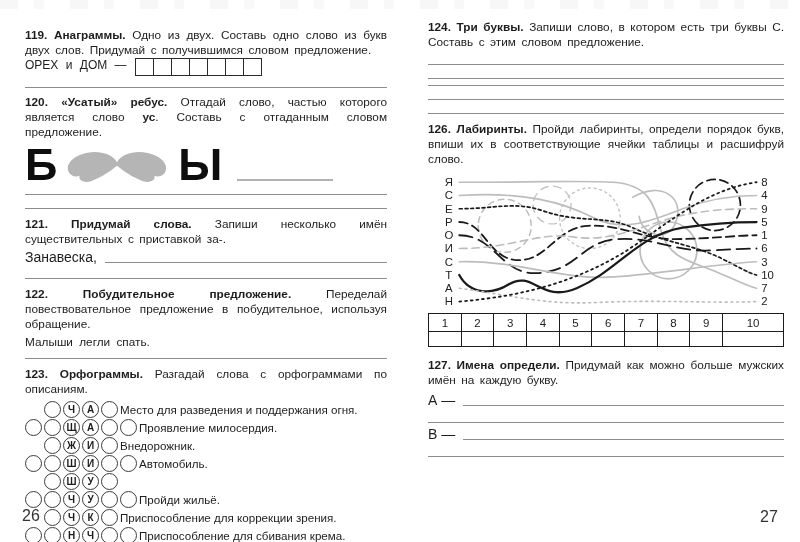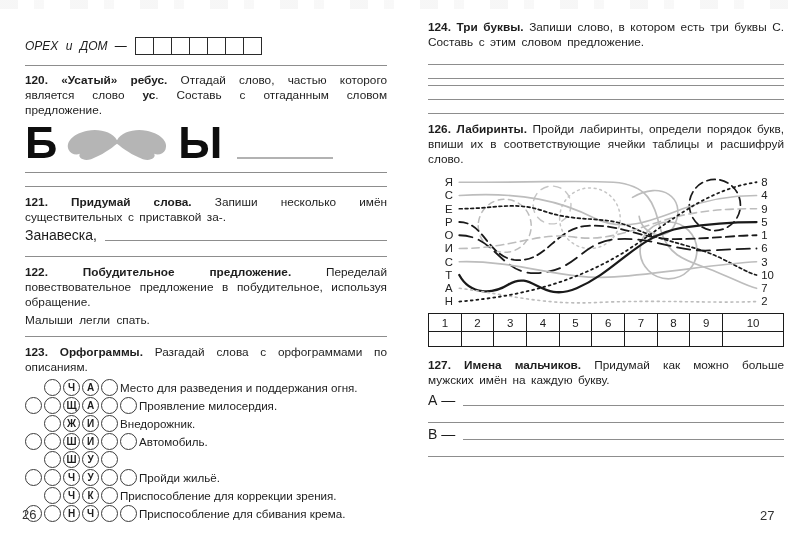--- a/index.html
+++ b/index.html
@@ -8,21 +8,21 @@
   .scan-top{position:absolute;top:0;left:0;width:100%;height:9px;opacity:.05;
     background:repeating-linear-gradient(90deg,#555 0 18px,transparent 18px 34px,#777 34px 44px,transparent 44px 70px);}
   .col{position:absolute;top:0;}
   .col-l{left:25px;width:362px;padding-top:28px;}
   .col-r{left:428px;width:356px;padding-top:20px;}
   .ex{font-size:11.8px;line-height:15px;text-align:justify;word-spacing:2.2px;margin:0;}
   .ex b{font-weight:700;}
   .plain{font-size:11.8px;line-height:15px;margin:0;}
   .rule{height:0;border-bottom:1px solid #8d8d8d;}
   
-  .eqrow{display:flex;align-items:center;margin-top:8px;height:20px;font-size:12px;word-spacing:4px;font-style:italic;}
+  .eqrow{display:flex;align-items:flex-start;height:20px;font-size:12px;word-spacing:4px;}
   .boxes{display:flex;margin-left:9px;}
   .abox{width:17px;height:16px;border:1px solid #2a2a2a;margin-left:-1px;background:#fff;}
   
   .rebus{display:flex;align-items:center;margin-top:4px;height:42px;}
   .biglet{font-size:45px;font-weight:700;line-height:40px;color:#0e0e0e;letter-spacing:-1px;}
   .rebus-line{width:96px;height:0;border-bottom:2px solid #b2b2b2;margin-left:16px;align-self:flex-end;margin-bottom:5px;}
   
   .linefield{display:flex;align-items:flex-end;font-size:14px;line-height:15px;}
   .linefield .fill{flex:1;border-bottom:1px solid #8d8d8d;margin-left:8px;margin-bottom:2px;}
   
@@ -30,32 +30,33 @@
   .crow.short{padding-left:19px;}
   .circ{width:15px;height:15px;border:1.4px solid #3c3c3c;border-radius:50%;margin-right:2px;flex:none;
         display:flex;align-items:center;justify-content:center;font-size:10px;font-weight:700;background:#fff;}
   .cdesc{margin-left:0;font-size:11.6px;white-space:nowrap;}
   
   .maze{margin-top:2px;display:block;}
   table.decode{width:100%;border-collapse:collapse;margin-top:2px;}
   table.decode td{border:1px solid #1c1c1c;text-align:center;font-size:11.5px;padding:0;}
   tr.hdr td{height:17px;}
   tr.blank td{height:14px;}
-  .pagenum{position:absolute;font-size:13px;color:#333;}
+  .pagenum{position:absolute;font-size:16px;color:#333;}
   .pn-l{left:22px;top:507px;}
   .pn-r{left:760px;top:508px;}
 </style>
 </head>
 <body>
 
 <div class="sheet">
   <div class="scan-top"></div>
 
   <div class="col col-l">
 
+    <p class="ex"><b>119.</b> <b>Анаграммы.</b> <span>Одно из двух. Составь одно слово из букв двух слов. Придумай с получившимся словом предложение.</span></p>
 
     <div class="eqrow">
       <span>ОРЕХ</span>&nbsp;
       <span>и</span>&nbsp;
       <span>ДОМ</span>&nbsp;
       <span>—</span>
       <div class="boxes">
           <div class="abox"></div>
           <div class="abox"></div>
           <div class="abox"></div>
@@ -241,21 +242,21 @@
             <td></td>
             <td></td>
             <td></td>
             <td></td>
             <td></td>
             <td></td>
           </tr>
     </tbody>
       </table>
 
-    <p class="ex" style="margin-top:11px;"><b>127.</b> <b>Имена мальчиков.</b> <span>Придумай как можно больше мужских имён на каждую букву.</span></p>
+    <p class="ex" style="margin-top:11px;"><b>127.</b> <b>Имена определи.</b> <span>Придумай как можно больше мужских имён на каждую букву.</span></p>
 
     <div class="linefield" style="margin-top:5px;">
       <span>А —</span>
       <div class="fill"></div>
     </div>
     <div class="rule" style="margin-top:14px;"></div>
     <div class="linefield" style="margin-top:4px;">
       <span>В —</span>
       <div class="fill"></div>
     </div>

